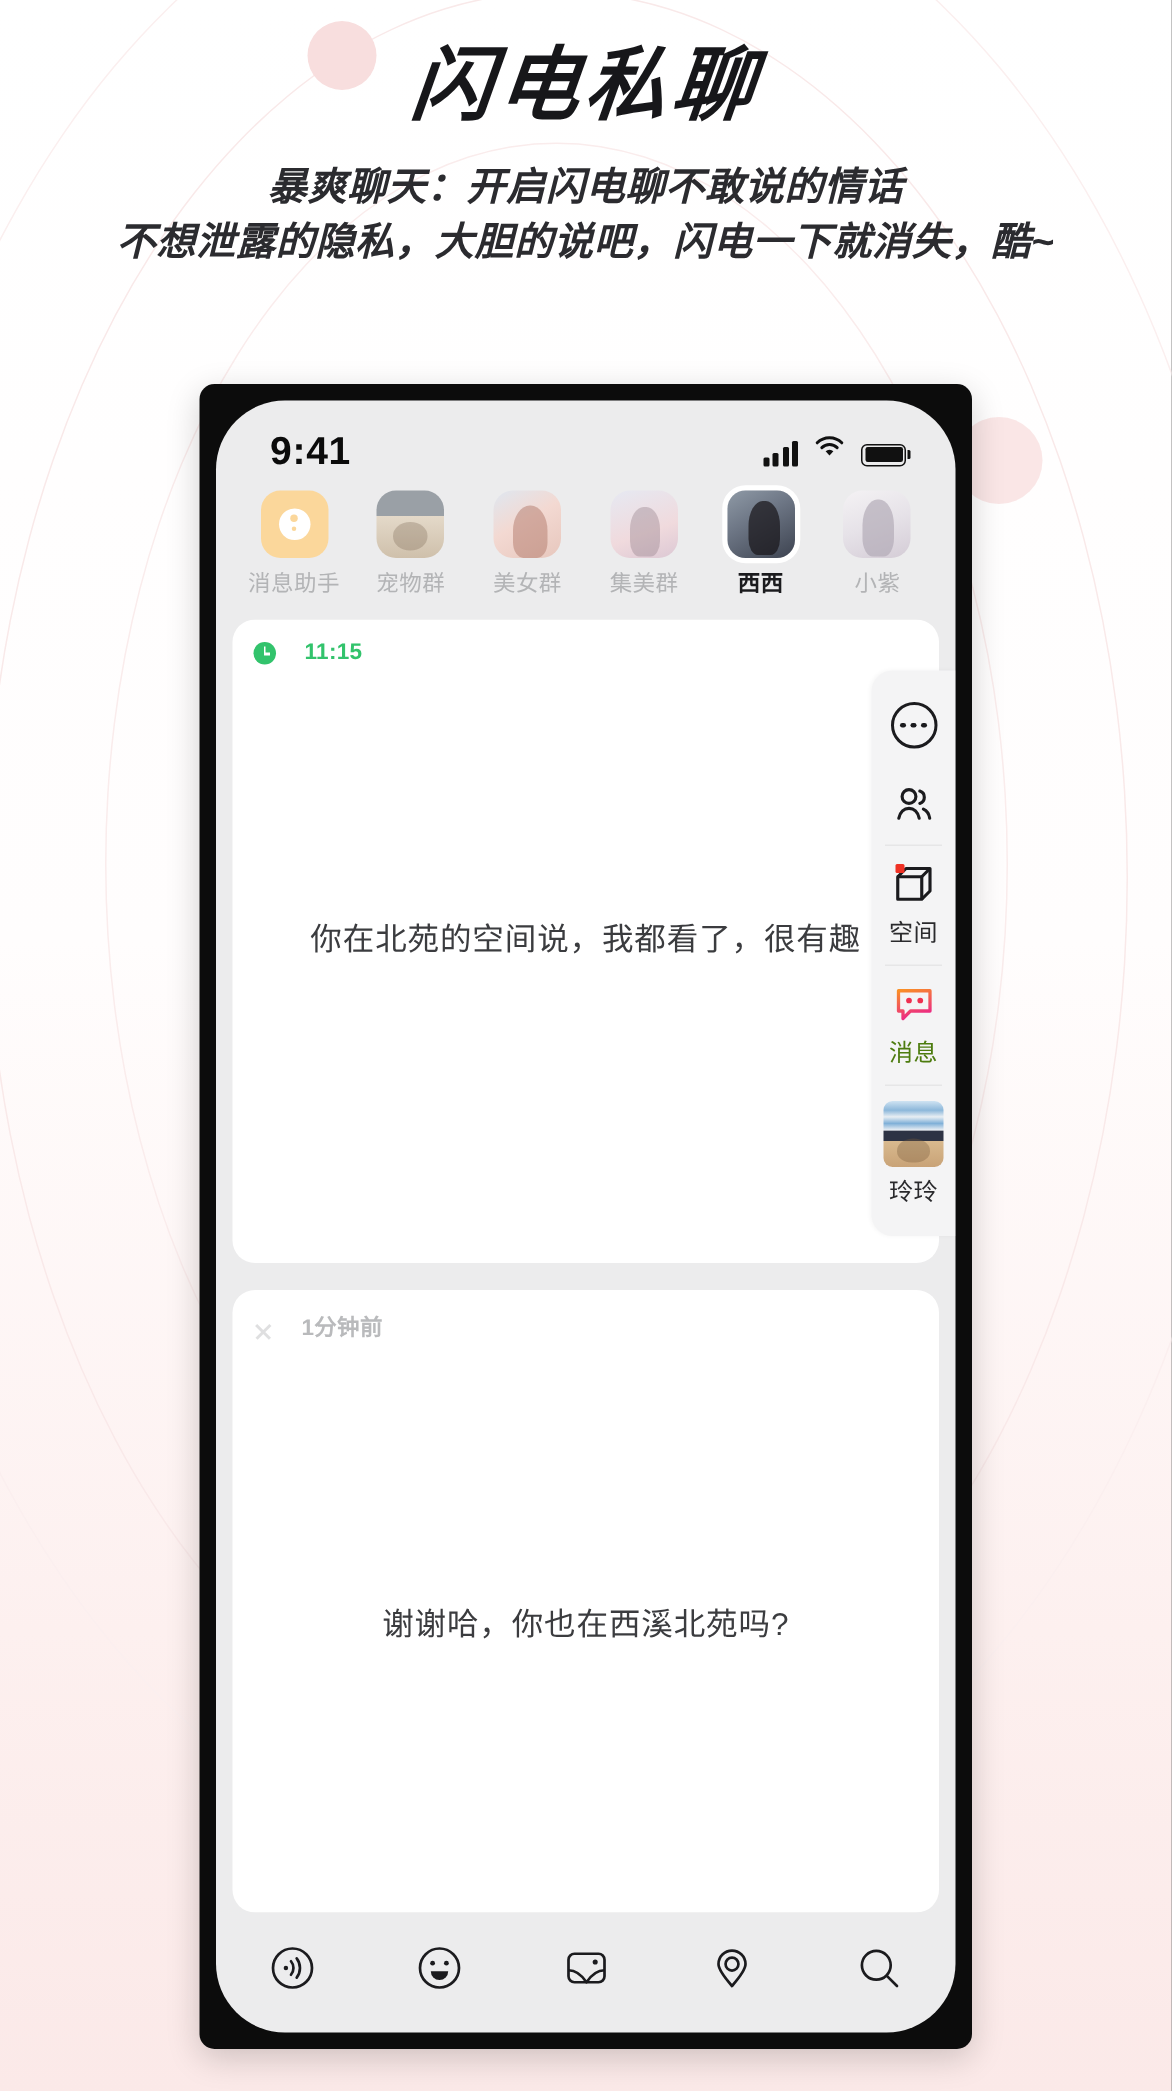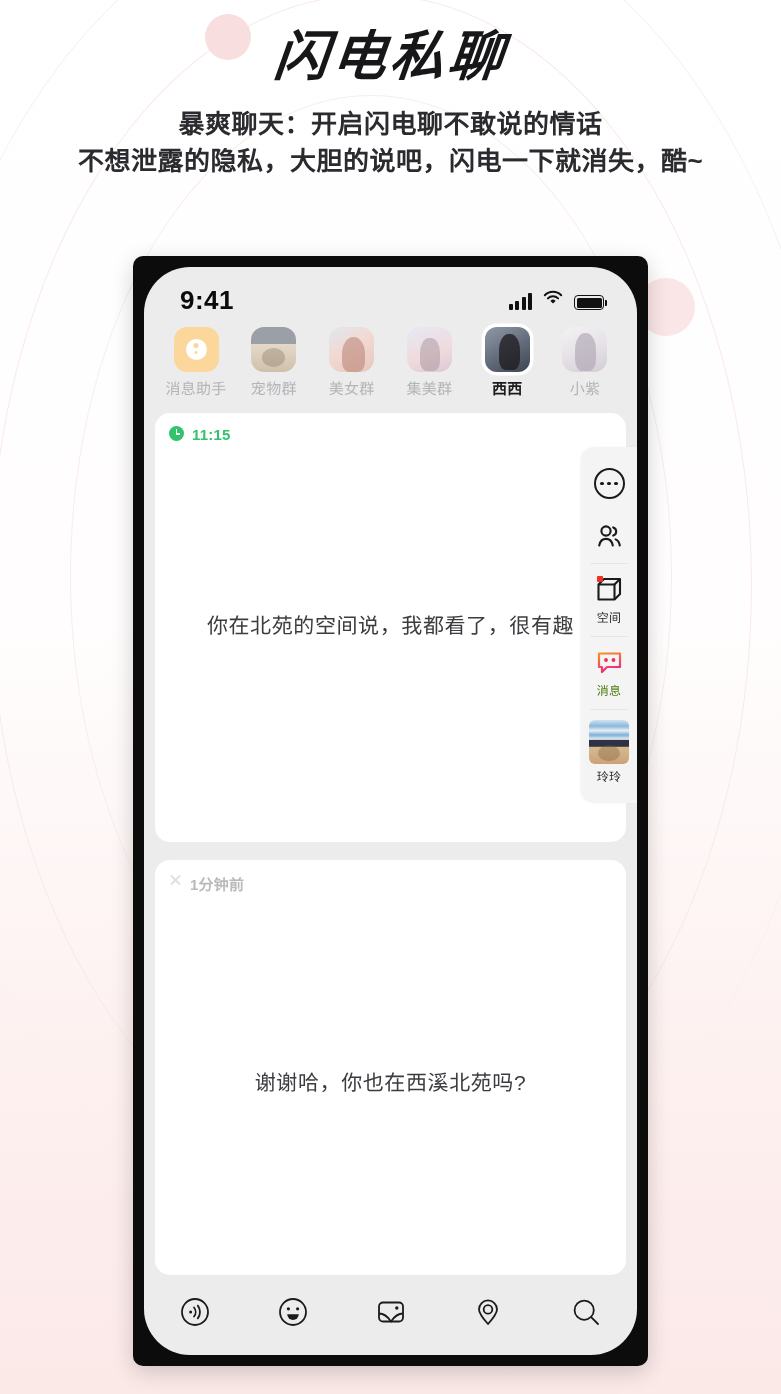--- a/index.html
+++ b/index.html
@@ -20,21 +20,21 @@
   .dot.d2{width:58px;height:58px;left:637px;top:278px;opacity:.75;}
 
   
   .header{position:absolute;left:0;right:0;top:26px;text-align:center;}
   .title{
     font-size:54px;line-height:62px;font-weight:900;color:#17171a;
     letter-spacing:4px;font-style:italic;
     font-family:"DejaVu Sans","Liberation Sans",sans-serif;
     transform:skewX(-6deg);
   }
-  .subtitle{margin-top:18px;font-size:26px;line-height:37px;font-weight:700;color:#2b2b2f;letter-spacing:.5px;}
+  .subtitle{margin-top:18px;font-size:26px;line-height:37px;font-weight:700;color:#2b2b2f;letter-spacing:.5px;font-style:italic;}
   .subtitle .l2{display:block;}
 
   
   .phone{
     position:absolute;left:133px;top:256px;width:515px;height:1110px;
     background:#0c0c0c;border-radius:10px;
     box-shadow:0 6px 22px rgba(0,0,0,.18);
   }
   .screen{
     position:absolute;left:11px;top:11px;right:11px;bottom:11px;
@@ -76,21 +76,21 @@
   .av-xixi{background:linear-gradient(150deg,#8f9aa6 0%,#6e7786 40%,#3d4350 100%);}
   .av-xixi::after{content:"";position:absolute;left:32%;top:16%;width:46%;height:80%;border-radius:46% 46% 30% 30%;background:rgba(25,22,26,.72);}
   .av-purple{background:linear-gradient(160deg,#f4f2f4 0%,#e6e2e8 50%,#d4ccd6 100%);}
   .av-purple::after{content:"";position:absolute;left:27%;top:14%;width:48%;height:84%;border-radius:46% 46% 32% 32%;background:rgba(175,168,180,.65);}
 
   
   .chatbody{flex:1 1 auto;position:relative;padding:0 11px;display:flex;flex-direction:column;gap:18px;overflow:hidden;}
   .msg-card{background:#fff;border-radius:15px;position:relative;}
   .msg-card.c1{flex:0 0 429px;}
   .msg-card.c2{flex:1 1 auto;}
-  .card-meta{display:flex;align-items:flex-start;gap:8px;padding:13px 0 0 14px;}
+  .card-meta{display:flex;align-items:flex-end;gap:19px;padding:13px 0 0 14px;}
   .meta-time{font-size:15px;letter-spacing:.2px;}
   .meta-time.green{color:#32c36c;font-weight:600;}
   .meta-time.grey{color:#b9babc;font-weight:600;}
   .clock-ic{width:15px;height:15px;border-radius:50%;background:#32c36c;position:relative;}
   .clock-ic::after{content:"";position:absolute;left:6.5px;top:3px;width:1.6px;height:5px;background:#fff;}
   .clock-ic::before{content:"";position:absolute;left:6.5px;top:7px;width:4.5px;height:1.6px;background:#fff;}
   .x-ic{width:13px;height:13px;position:relative;opacity:.45;}
   .x-ic::before,.x-ic::after{content:"";position:absolute;left:0;top:6px;width:13px;height:1.6px;background:#b9babc;}
   .x-ic::before{transform:rotate(45deg);}
   .x-ic::after{transform:rotate(-45deg);}
@@ -103,21 +103,21 @@
 
   
   .rail{
     position:absolute;right:0;top:34px;width:56px;
     background:#f4f4f5;border-radius:14px 0 0 14px;
     display:flex;flex-direction:column;align-items:center;
     padding:10px 0 8px;box-shadow:-1px 0 3px rgba(0,0,0,.04);
   }
   .rail-item{width:56px;display:flex;flex-direction:column;align-items:center;gap:3px;padding:11px 0;cursor:pointer;position:relative;}
   .rail-item + .rail-item.div::before{content:"";position:absolute;left:9px;right:9px;top:0;height:1px;background:#e6e6e7;}
-  .rail-lab{font-size:12px;color:#2a2a2d;letter-spacing:.3px;}
+  .rail-lab{font-size:16px;color:#2a2a2d;letter-spacing:.3px;}
   .rail-lab.accent{color:#4d7c0f;}
   .ico{width:31px;height:31px;position:relative;}
   
   .ic-more{border:2.2px solid #1b1b1e;border-radius:50%;display:flex;align-items:center;justify-content:center;gap:3.2px;box-sizing:border-box;}
   .ic-more i{width:3.6px;height:3.6px;border-radius:50%;background:#1b1b1e;display:block;}
   
   .ic-people svg{display:block;}
   
   .ic-cube svg{display:block;}
   .cube-dot{position:absolute;left:3px;top:2px;width:6px;height:6px;background:#ef3124;border-radius:1px;}

